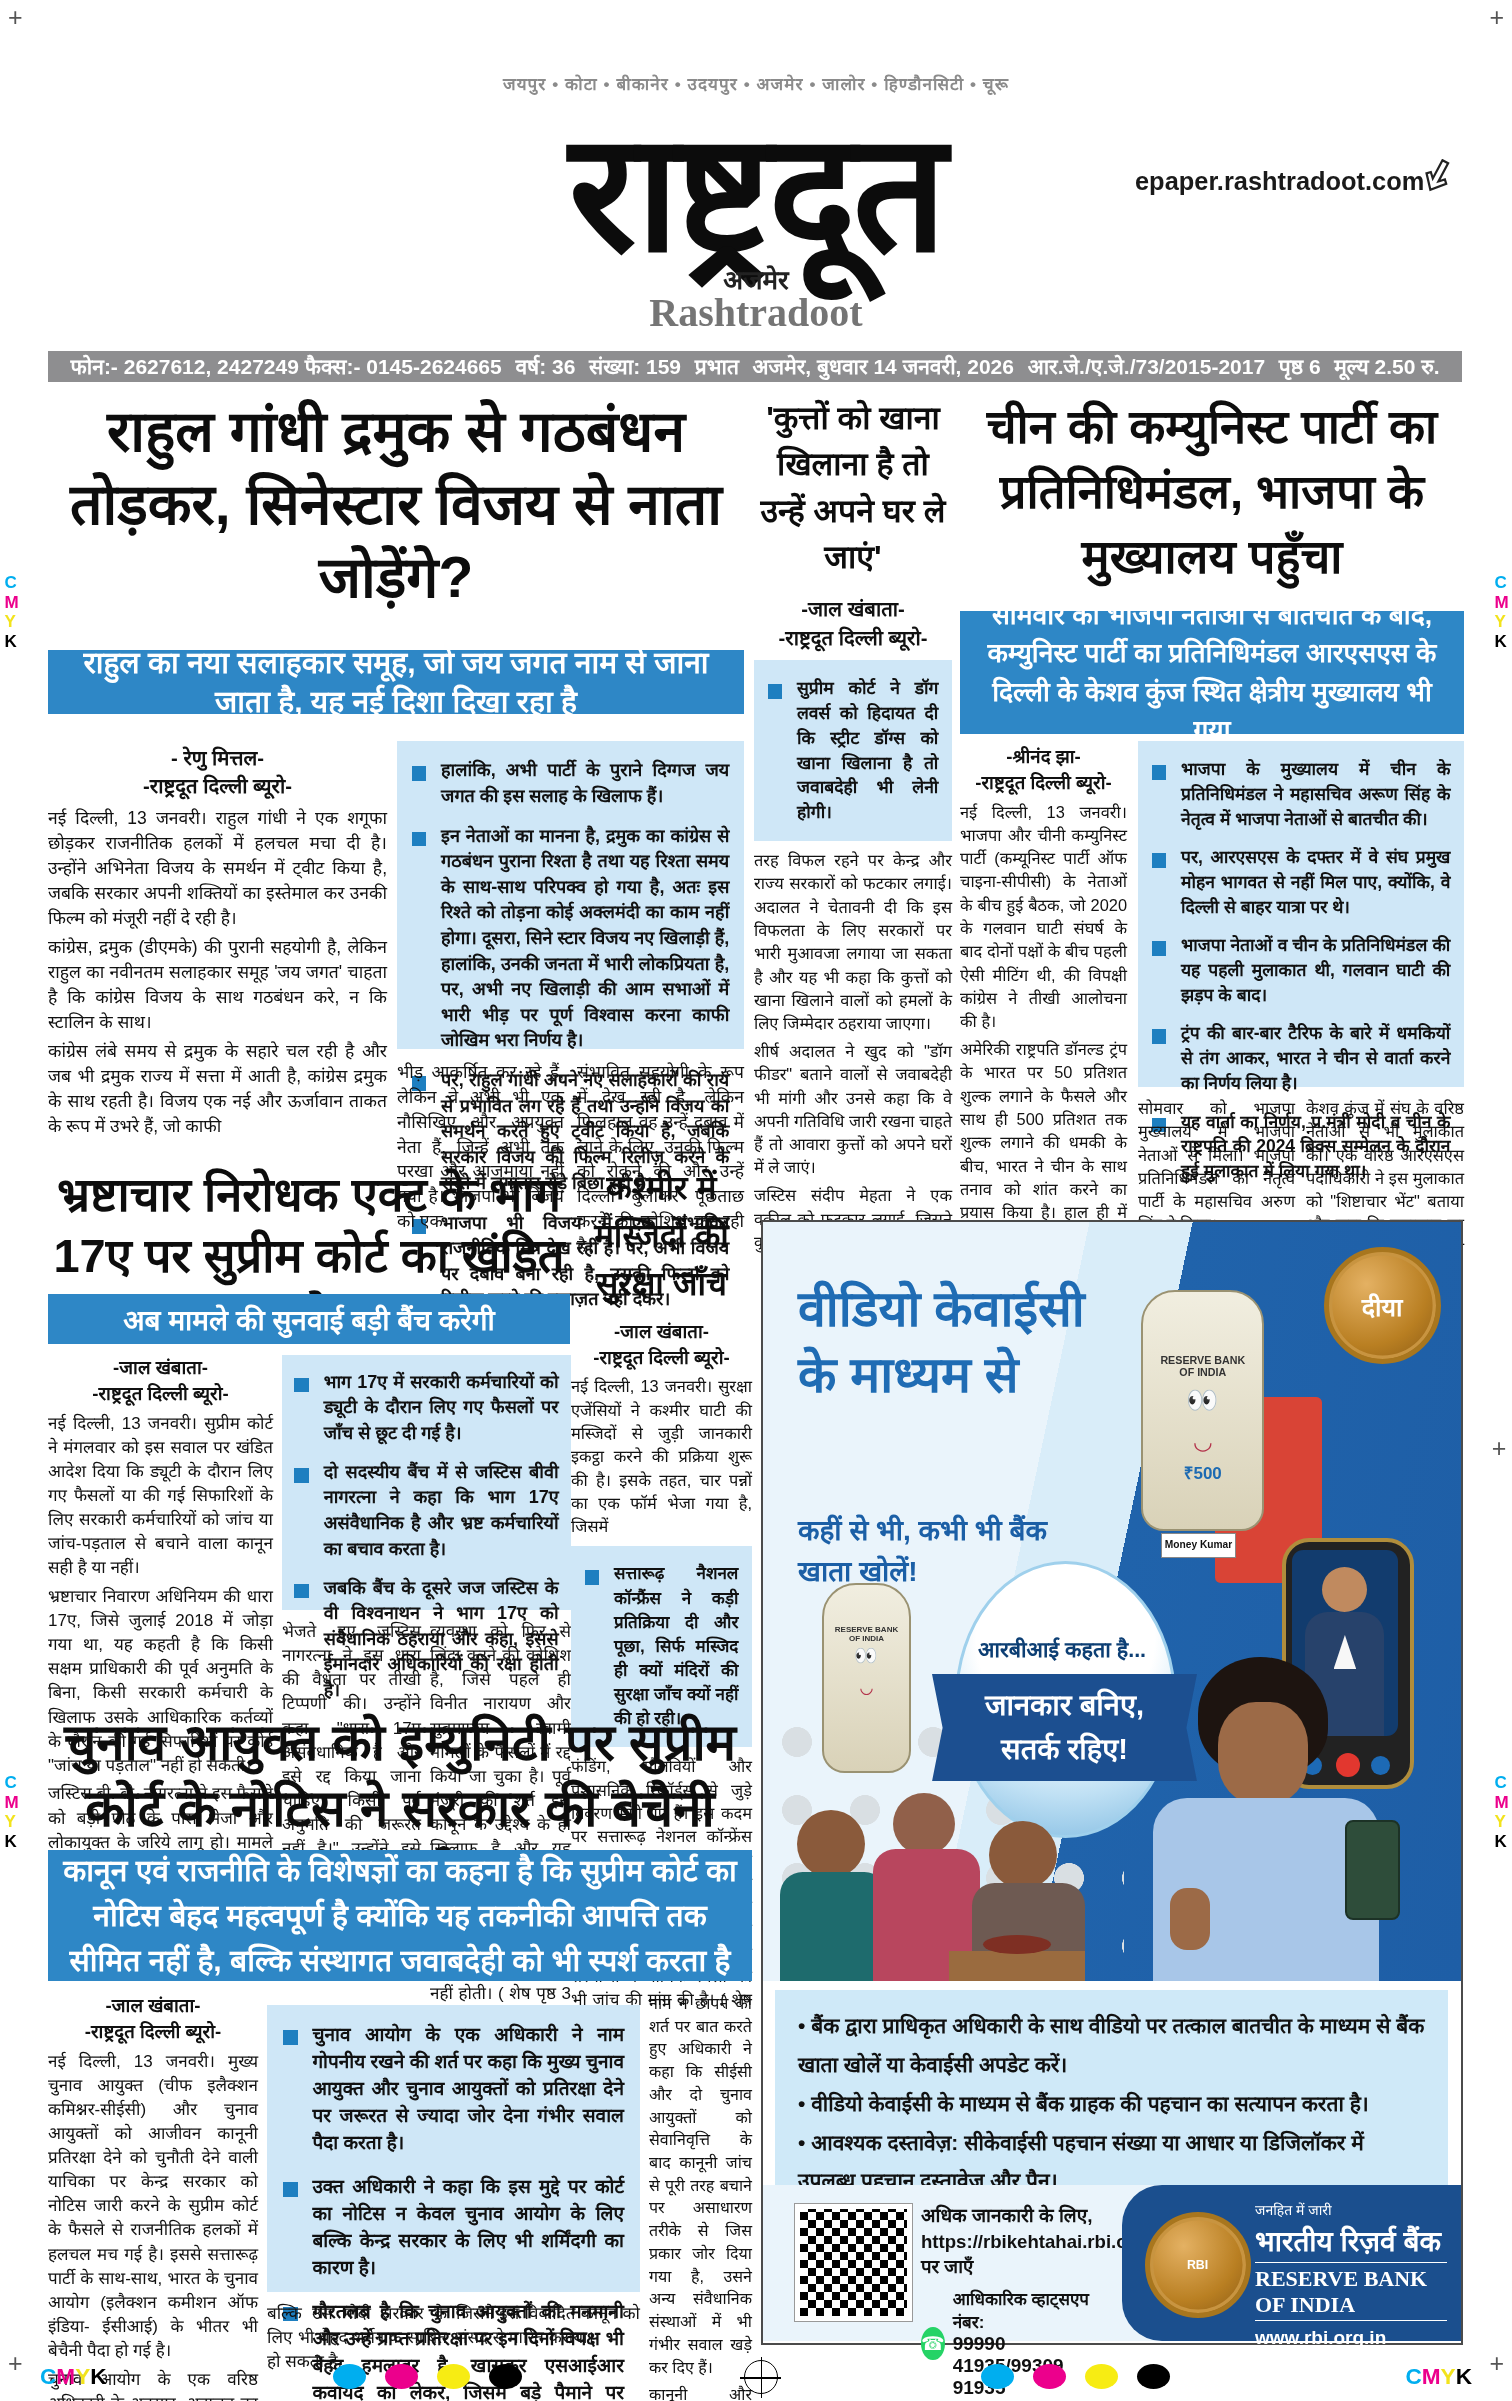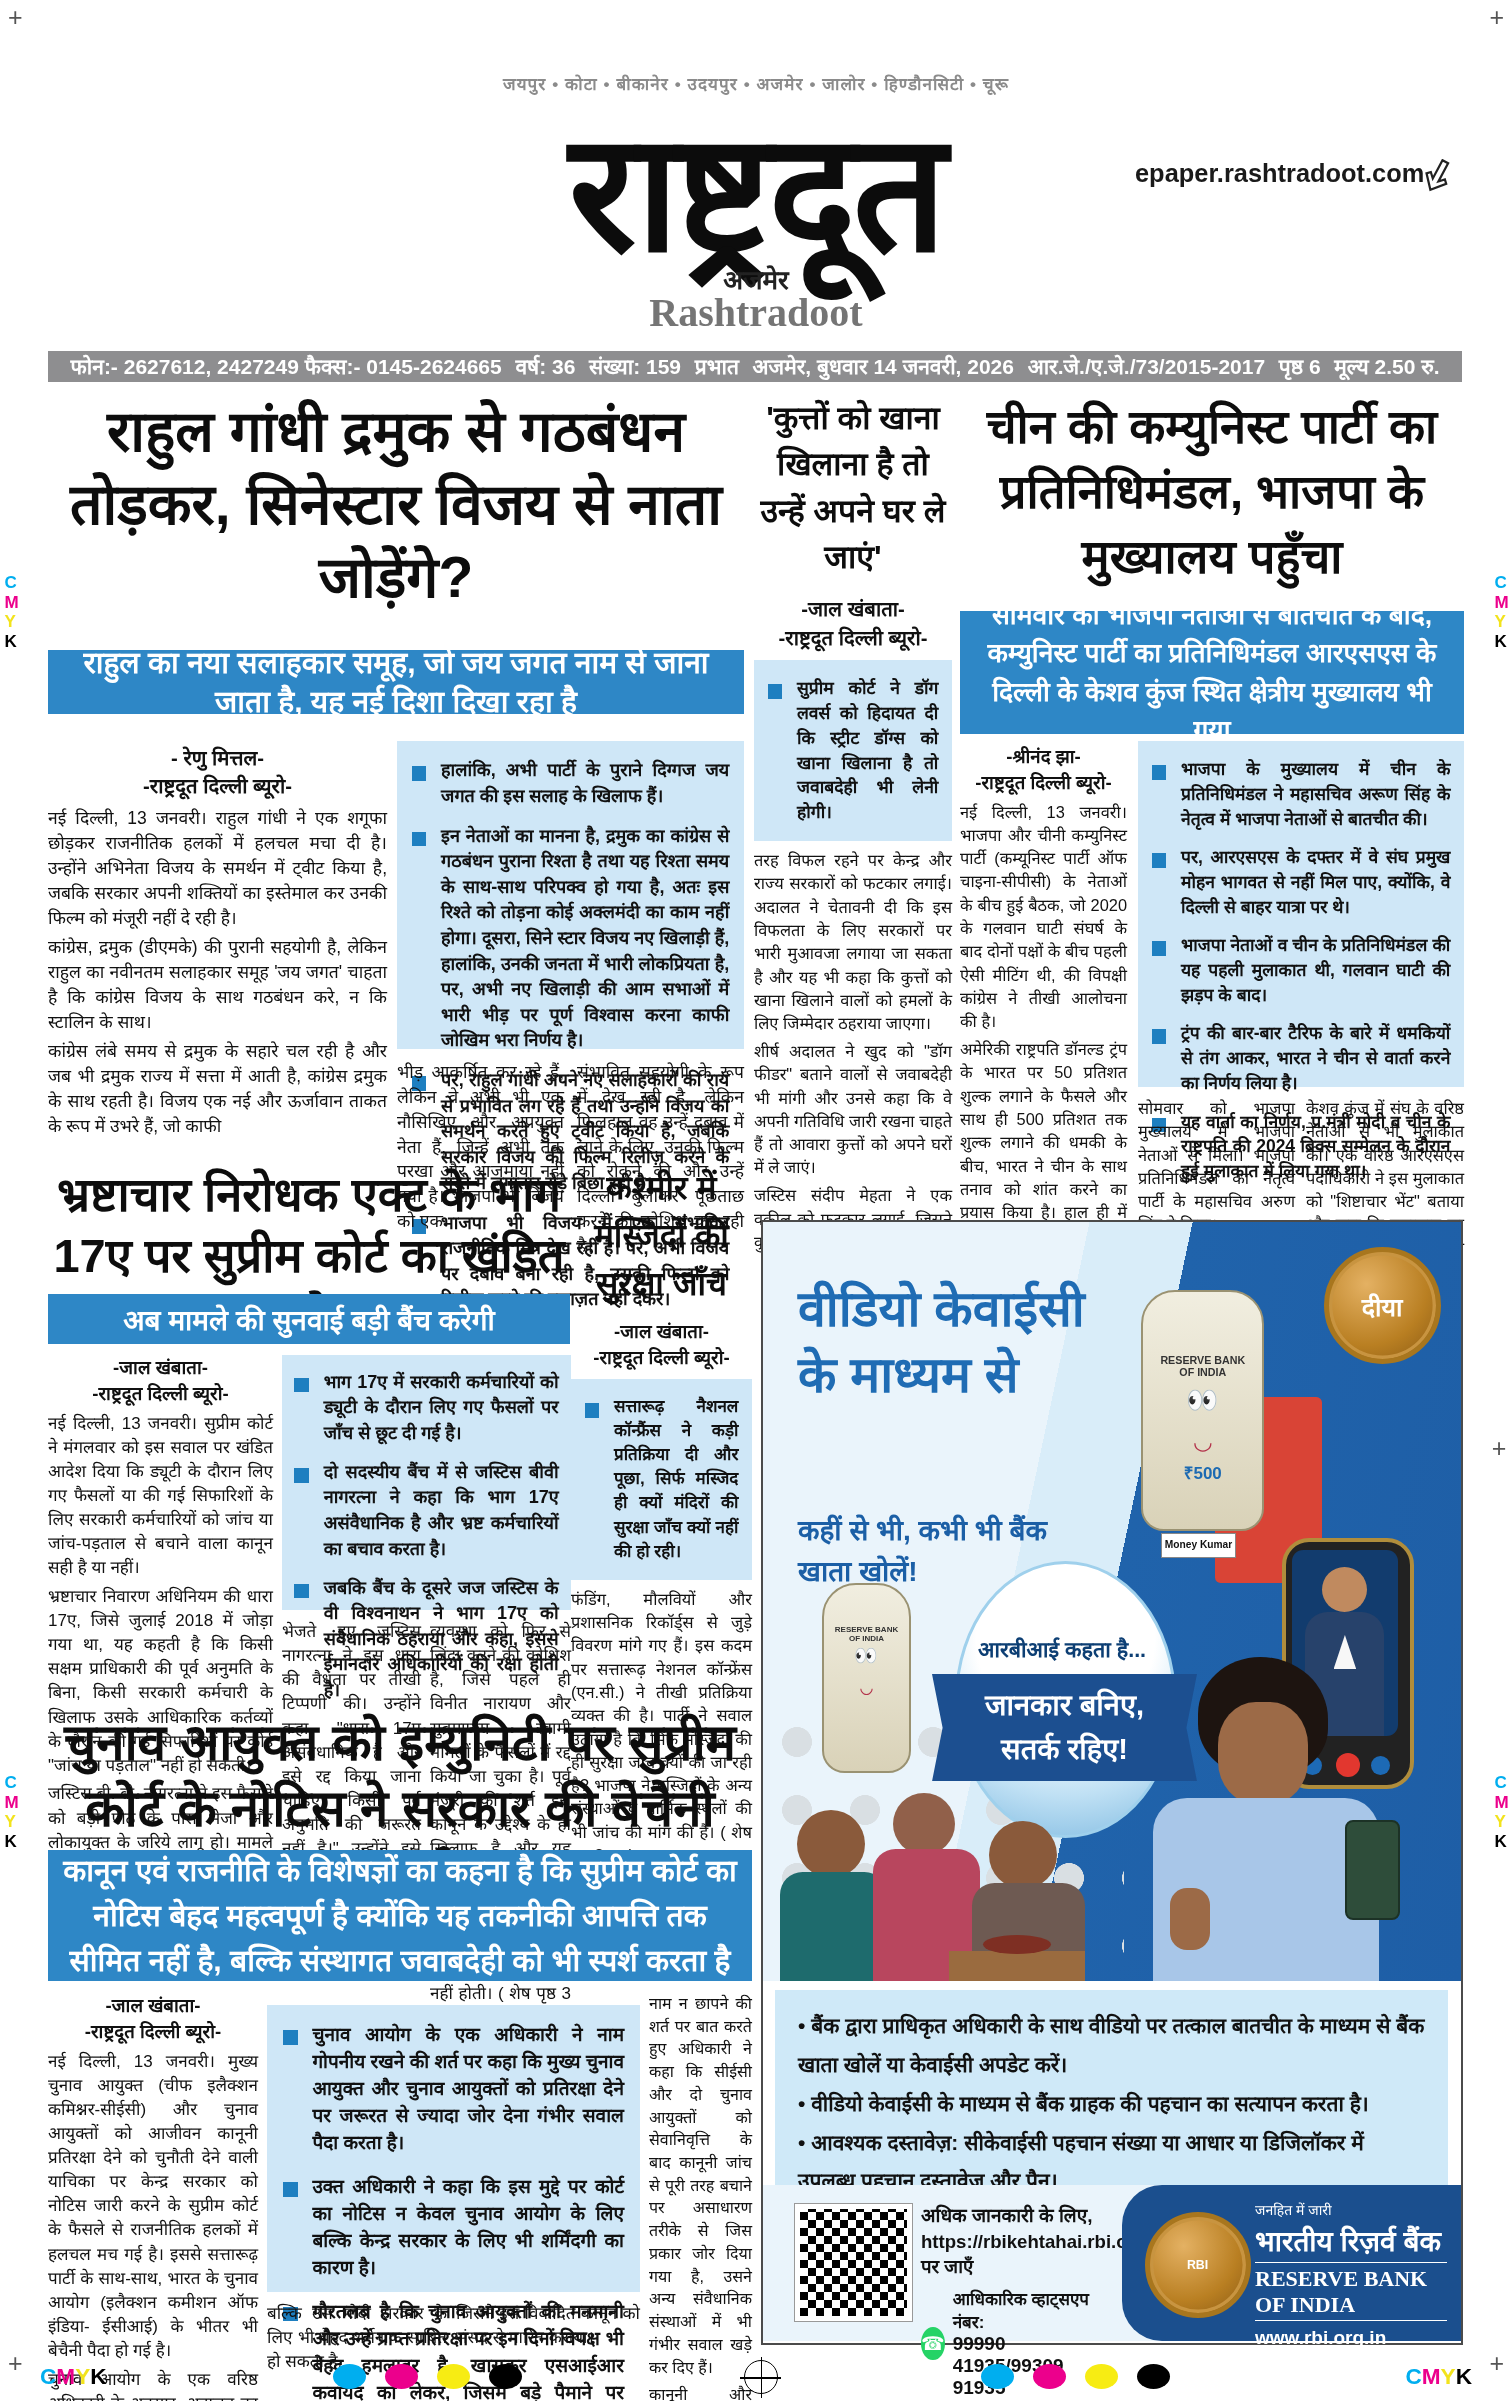--- a/index.html
+++ b/index.html
@@ -90,21 +90,21 @@
       <span class="c2">M</span>
       <span class="c3">Y</span>
       <span class="c4">K</span>
   </div>
 
   <div class="abs cities center" style="left:0;top:72px;width:1512px">जयपुर • कोटा • बीकानेर • उदयपुर • अजमेर • जालोर • हिण्डौनसिटी • चूरू</div>
   <div class="abs masthead center" style="left:0;top:111px;width:1512px">राष्ट्रदूत</div>
   <div class="abs edition center" style="left:0;top:261px;width:1512px">अजमेर</div>
   <div class="abs latin center" style="left:0;top:289px;width:1512px">Rashtradoot</div>
 
-  <div class="abs" style="left:1135px;top:159px;width:316px;display:flex;align-items:flex-start;gap:0">
+  <div class="abs" style="left:1135px;top:159px;width:316px;display:flex;align-items:flex-end;gap:0">
     <span class="epaper">epaper.rashtradoot.com</span>
     <span>
       <svg width="30.5" height="35" viewBox="0 0 18 22">
           <path d="M6 1 L6 14 L3 11 L1 13 L8 21 L15 13 L13 11 L10 14 L10 1 Z" fill="none" stroke="#222" stroke-width="1.4" transform="rotate(28 9 11)"></path>
         </svg>
     </span>
   </div>
 
   <div class="abs infobar" style="left:48px;top:351px;width:1369px;height:30.5px">
     <span>फोन:- 2627612, 2427249 फैक्स:- 0145-2624665</span>
@@ -224,20 +224,21 @@
         </div>
     </div>
     <div class="abs cont" style="left:234px;top:456px;width:139px;font-size:17px">भेजते हुए जस्टिस नागरत्ना ने इस धारा की वैधता पर तीखी टिप्पणी की। उन्होंने कहा, "धारा 17ए असंवैधानिक है और इसे रद्द किया जाना चाहिए। किसी पूर्व अनुमति की जरूरत नहीं है।" उन्होंने इसे असंवैधानिक बताया। उन्होंने कहा, "यह प्रावधान उस</div>
     <div class="abs cont" style="left:382px;top:456px;width:141px;font-size:17px">व्यवस्था को फिर से जिंदा करने की कोशिश है, जिसे पहले ही विनीत नारायण और सुब्रमण्यम स्वामी मामलों के फैसलों में रद्द किया जा चुका है। पूर्व मंजूरी की शर्त इस कानून के उद्देश्य के ही खिलाफ है और यह जांच को रोक देती है। इससे ईमानदार अधिकारियों की रक्षा के बजाय, भ्रष्टों में किसी बचाव की जरूरत ही नहीं होती। ( शेष पृष्ठ 3 पर )</div>
   </div>
 
   <div class="abs" style="left:571px;top:1164px;width:181px;height:536px">
     <div class="hl center" style="font-size:33px;line-height:1.45">कश्मीर में मस्जिदों की सुरक्षा जाँच</div>
     <div class="byline" style="margin-top:11.3px;font-size:18.6px">-जाल खंबाता-</div>
     <div class="byline" style="font-size:18.6px">-राष्ट्रदूत दिल्ली ब्यूरो-</div>
+    <p class="bodytxt" style="font-size:16.4px;margin:4.5px 0 0">नई दिल्ली, 13 जनवरी। सुरक्षा एजेंसियों ने कश्मीर घाटी की मस्जिदों से जुड़ी जानकारी इकट्ठा करने की प्रक्रिया शुरू की है। इसके तहत, चार पन्नों का एक फॉर्म भेजा गया है, जिसमें</p>
     <div class="callout bitem" style="margin-top:8px">
       <span class="bsq"></span>
       <span class="btxt" style="font-size:17px">सत्तारूढ़ नैशनल कॉन्फ्रैंस ने कड़ी प्रतिक्रिया दी और पूछा, सिर्फ मस्जिद ही क्यों मंदिरों की सुरक्षा जाँच क्यों नहीं की हो रही।</span>
     </div>
     <p class="bodytxt" style="font-size:16.4px;margin:8px 0 0">फंडिंग, मौलवियों और प्रशासनिक रिकॉर्ड्स से जुड़े विवरण मांगे गए हैं। इस कदम पर सत्तारूढ़ नेशनल कॉन्फ्रेंस (एन.सी.) ने तीखी प्रतिक्रिया व्यक्त की है। पार्टी ने सवाल उठाया है कि सिर्फ मस्जिदों की ही सुरक्षा जांच क्यों की जा रही है? भाजपा ने मस्जिदों के अन्य संस्थाओं व धार्मिक स्थलों की भी जांच की मांग की है। ( शेष पृष्ठ 3 पर )</p>
   </div>
 
   <div class="abs" style="left:48px;top:1710px;width:704px;height:644px">
     <div class="hl center" style="font-size:51px;line-height:1.3">चुनाव आयुक्त को इम्युनिटी पर सुप्रीम कोर्ट के नोटिस ने सरकार की बेचैनी बढ़ाई</div>
     <div class="subbar center" style="position:absolute;left:0;top:140px;width:100%;height:131px;font-size:30px;line-height:1.5;padding:0 13.6px;box-sizing:border-box">कानून एवं राजनीति के विशेषज्ञों का कहना है कि सुप्रीम कोर्ट का नोटिस बेहद महत्वपूर्ण है क्योंकि यह तकनीकी आपत्ति तक सीमित नहीं है, बल्कि संस्थागत जवाबदेही को भी स्पर्श करता है</div>

